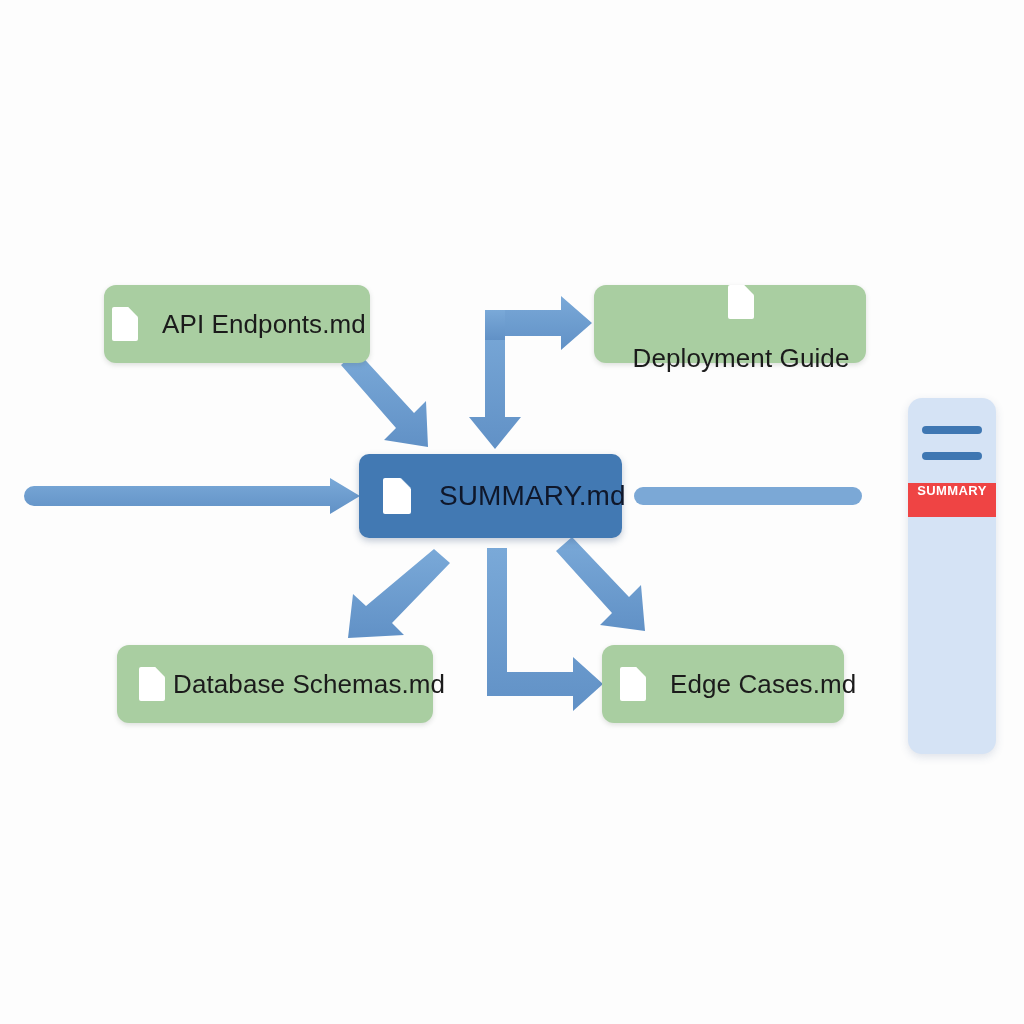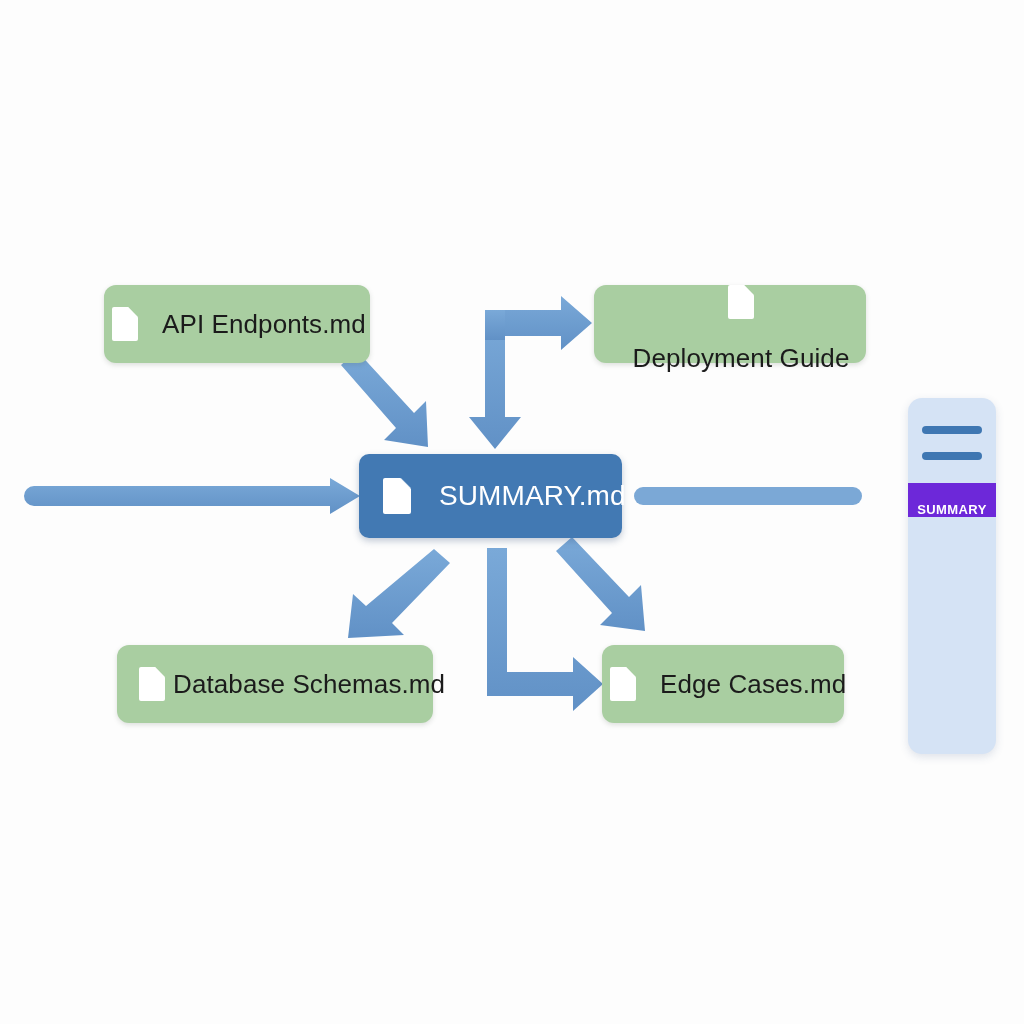--- a/index.html
+++ b/index.html
@@ -45,21 +45,21 @@
     border-radius: 10px;
     box-shadow: 0 3px 7px rgba(40,70,110,0.28);
   }
   .node .label {
     color: #1b1b1b;
     font-size: 26px;
     letter-spacing: .1px;
     white-space: nowrap;
   }
   .node.center .label {
-    color: #ffffff;
+    color: #0f172a;
     font-size: 28px;
   }
 
   
   .file-icon {
     position: relative;
     width: 26px;
     height: 34px;
     flex: 0 0 auto;
   }
@@ -104,23 +104,23 @@
     border-radius: 4px;
   }
   #panel-line-1 { left: 14px; top: 28px; width: 60px; }
   #panel-line-2 { left: 14px; top: 54px; width: 60px; }
   #panel-tag {
     position: absolute;
     left: 0;
     top: 85px;
     width: 88px;
     height: 34px;
-    background: #6d28d9;
+    background: #ef4444;
     display: flex;
-    align-items: flex-end;
+    align-items: flex-start;
     justify-content: center;
   }
   #panel-tag span {
     color: #ffffff;
     font-size: 13px;
     font-weight: bold;
     letter-spacing: .4px;
   }
 </style>
 </head>
@@ -186,21 +186,21 @@
   </div>
 
   <div class="node doc" style="left:117px; top:645px; width:316px; height:78px; padding-left:22px; gap:8px;">
     <span class="file-icon">
       <span class="body"></span>
         <span class="fold"></span>
     </span>
     <span class="label">Database Schemas.md</span>
   </div>
 
-  <div class="node doc" style="left:602px; top:645px; width:242px; height:78px; padding-left:8px; gap:24px;">
+  <div class="node doc" style="left:602px; top:645px; width:242px; height:78px; padding-left:18px; gap:24px;">
     <span class="file-icon">
       <span class="body"></span>
         <span class="fold"></span>
     </span>
     <span class="label">Edge Cases.md</span>
   </div>
 
   <div class="node center" style="left:359px; top:454px; width:263px; height:84px; padding-left:24px; gap:28px;">
     <span class="file-icon" style="width:28px;height:36px;">
       <span class="body" style="width:28px;height:36px;"></span>

